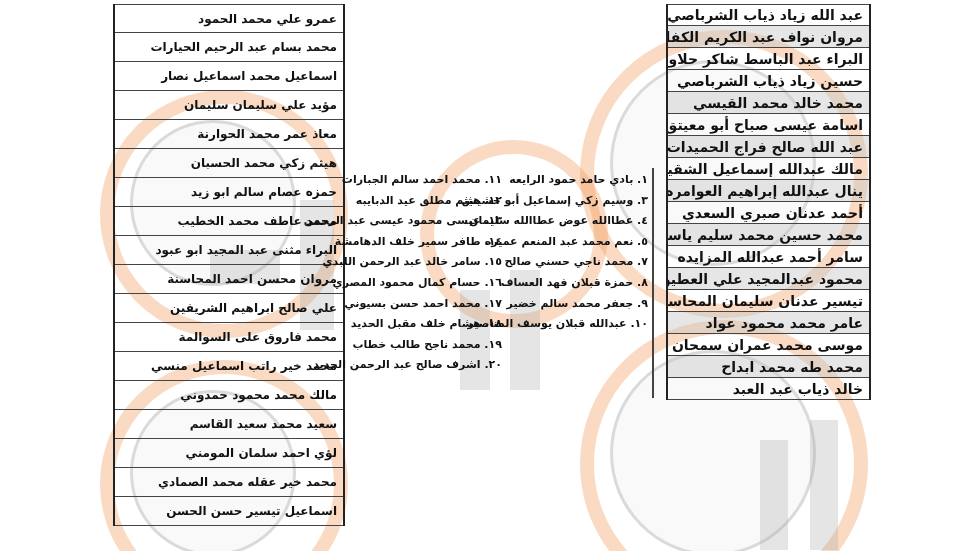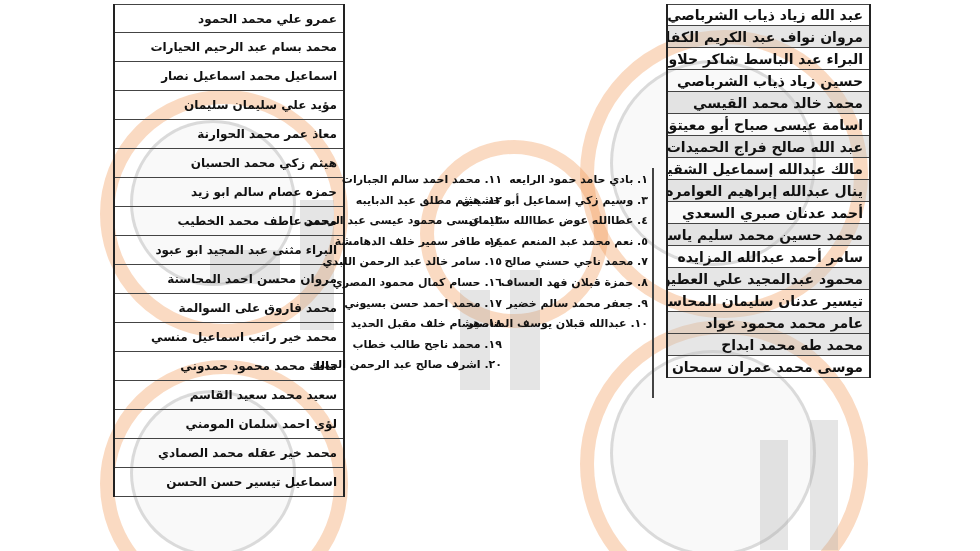--- a/index.html
+++ b/index.html
@@ -71,20 +71,21 @@
   <div class="row">عمرو علي محمد الحمود</div>
   <div class="row">محمد بسام عبد الرحيم الحيارات</div>
   <div class="row">اسماعيل محمد اسماعيل نصار</div>
   <div class="row">مؤيد علي سليمان سليمان</div>
   <div class="row">معاذ عمر محمد الحوارنة</div>
   <div class="row">هيثم زكي محمد الحسبان</div>
   <div class="row">حمزه عصام سالم ابو زيد</div>
   <div class="row">محمد عاطف محمد الخطيب</div>
   <div class="row">البراء مثنى عبد المجيد ابو عبود</div>
   <div class="row">مروان محسن احمد المحاسنة</div>
+  <div class="row">علي صالح ابراهيم الشريفين</div>
   <div class="row">محمد فاروق على السوالمة</div>
   <div class="row">محمد خير راتب اسماعيل منسي</div>
   <div class="row">مالك محمد محمود حمدوني</div>
   <div class="row">سعيد محمد سعيد القاسم</div>
   <div class="row">لؤي احمد سلمان المومني</div>
   <div class="row">محمد خير عقله محمد الصمادي</div>
   <div class="row">اسماعيل تيسير حسن الحسن</div>
 </div>
 
 <div class="mid-line"></div>
@@ -120,15 +121,16 @@
   <div class="row">اسامة عيسى صباح أبو معيتق</div>
   <div class="row shade">عبد الله صالح فراج الحميدات</div>
   <div class="row">مالك عبدالله إسماعيل الشقيرات</div>
   <div class="row shade">ينال عبدالله إبراهيم العوامره</div>
   <div class="row">أحمد عدنان صبري السعدي</div>
   <div class="row shade">محمد حسين محمد سليم ياسين</div>
   <div class="row">سامر أحمد عبدالله المزايده</div>
   <div class="row shade">محمود عبدالمجيد علي العطيوي</div>
   <div class="row">تيسير عدنان سليمان المحاسنه</div>
   <div class="row shade">عامر محمد محمود عواد</div>
+  <div class="row">موسى محمد عمران سمحان</div>
   <div class="row shade">محمد طه محمد ابداح</div>
-  <div class="row">موسى محمد عمران سمحان</div>
+  <div class="row">خالد ذياب عبد العبد</div>
 </div>
 
 </body></html>

